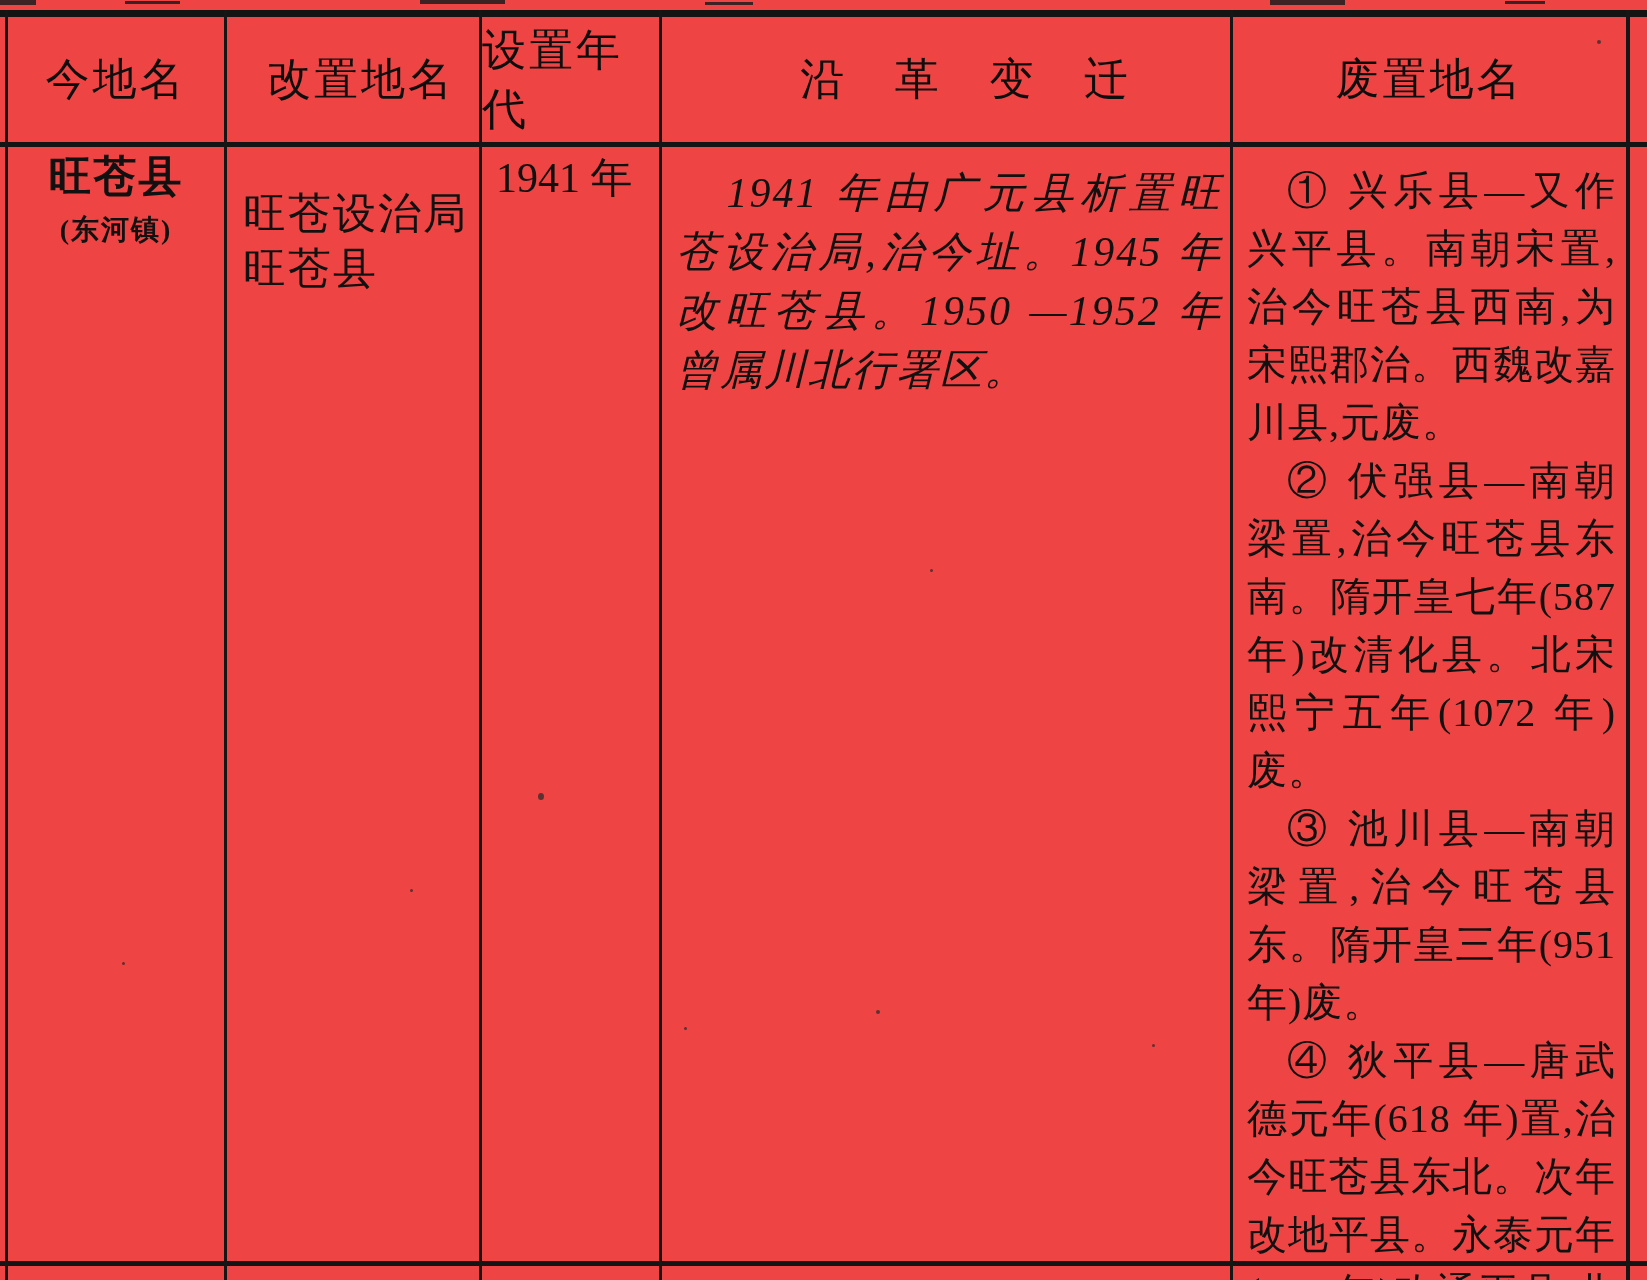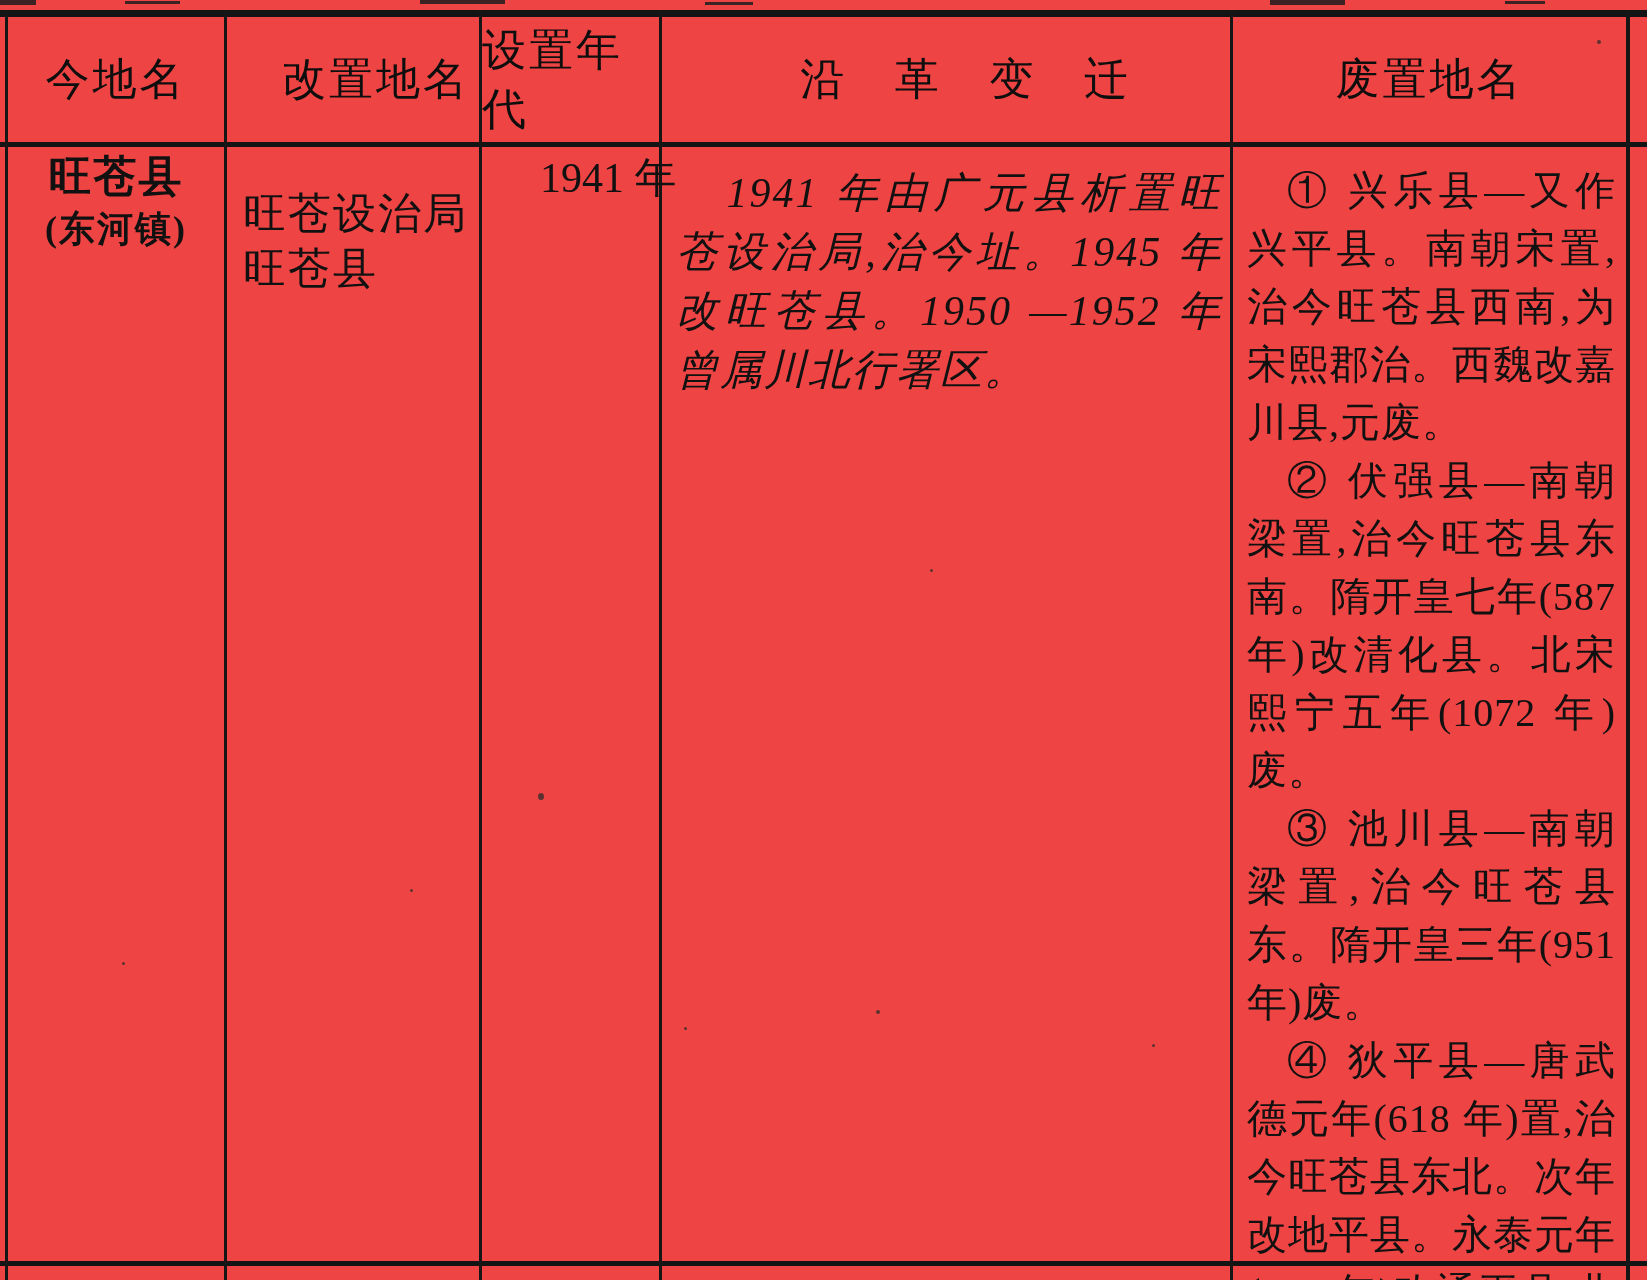--- a/index.html
+++ b/index.html
@@ -31,52 +31,51 @@
     top: 17px;
     height: 125px;
     display: flex;
     align-items: center;
     justify-content: center;
     font-size: 44px;
     letter-spacing: 3px;
     color: #0e0e0e;
   }
   .th.th1 { left: 8px;    width: 216px; }
-  .th.th2 { left: 242px;  width: 268px; border-radius: 31px; }
+  .th.th2 { left: 227px;  width: 268px; border-radius: 31px; }
   .th.th3 { left: 482px;  width: 177px; }
   .th.th4 { left: 662px;  width: 624px; letter-spacing: 0.45em; font-family: Liberation Serif, serif; }
   .th.th5 { left: 1233px; width: 393px; }
 
   
   .cell { position: absolute; top: 150px; }
 
   .c-today {
     left: 8px; width: 216px;
     text-align: center;
     font-weight: bold;
     font-size: 43px;
     line-height: 53px;
     letter-spacing: 2px;
   }
-  .c-today .note { font-size: 36px; }
+  .c-today .note { font-size: 28px; }
 
   .c-changed {
     left: 243px; width: 236px;
     font-size: 43px;
     line-height: 55px;
     letter-spacing: 2px;
     text-align: left;
     margin-top: 36px;
   }
   .c-year {
     left: 496px; width: 160px;
     font-size: 42px;
     line-height: 56px;
     text-align: left;
-    margin-left: 44px;
   }
   .c-evolution {
     left: 662px; width: 568px;
     padding: 0;
     box-sizing: border-box;
   }
   .c-evolution p {
     margin: 0;
     padding: 14px 8px 0 14px;
     font-size: 42px;

